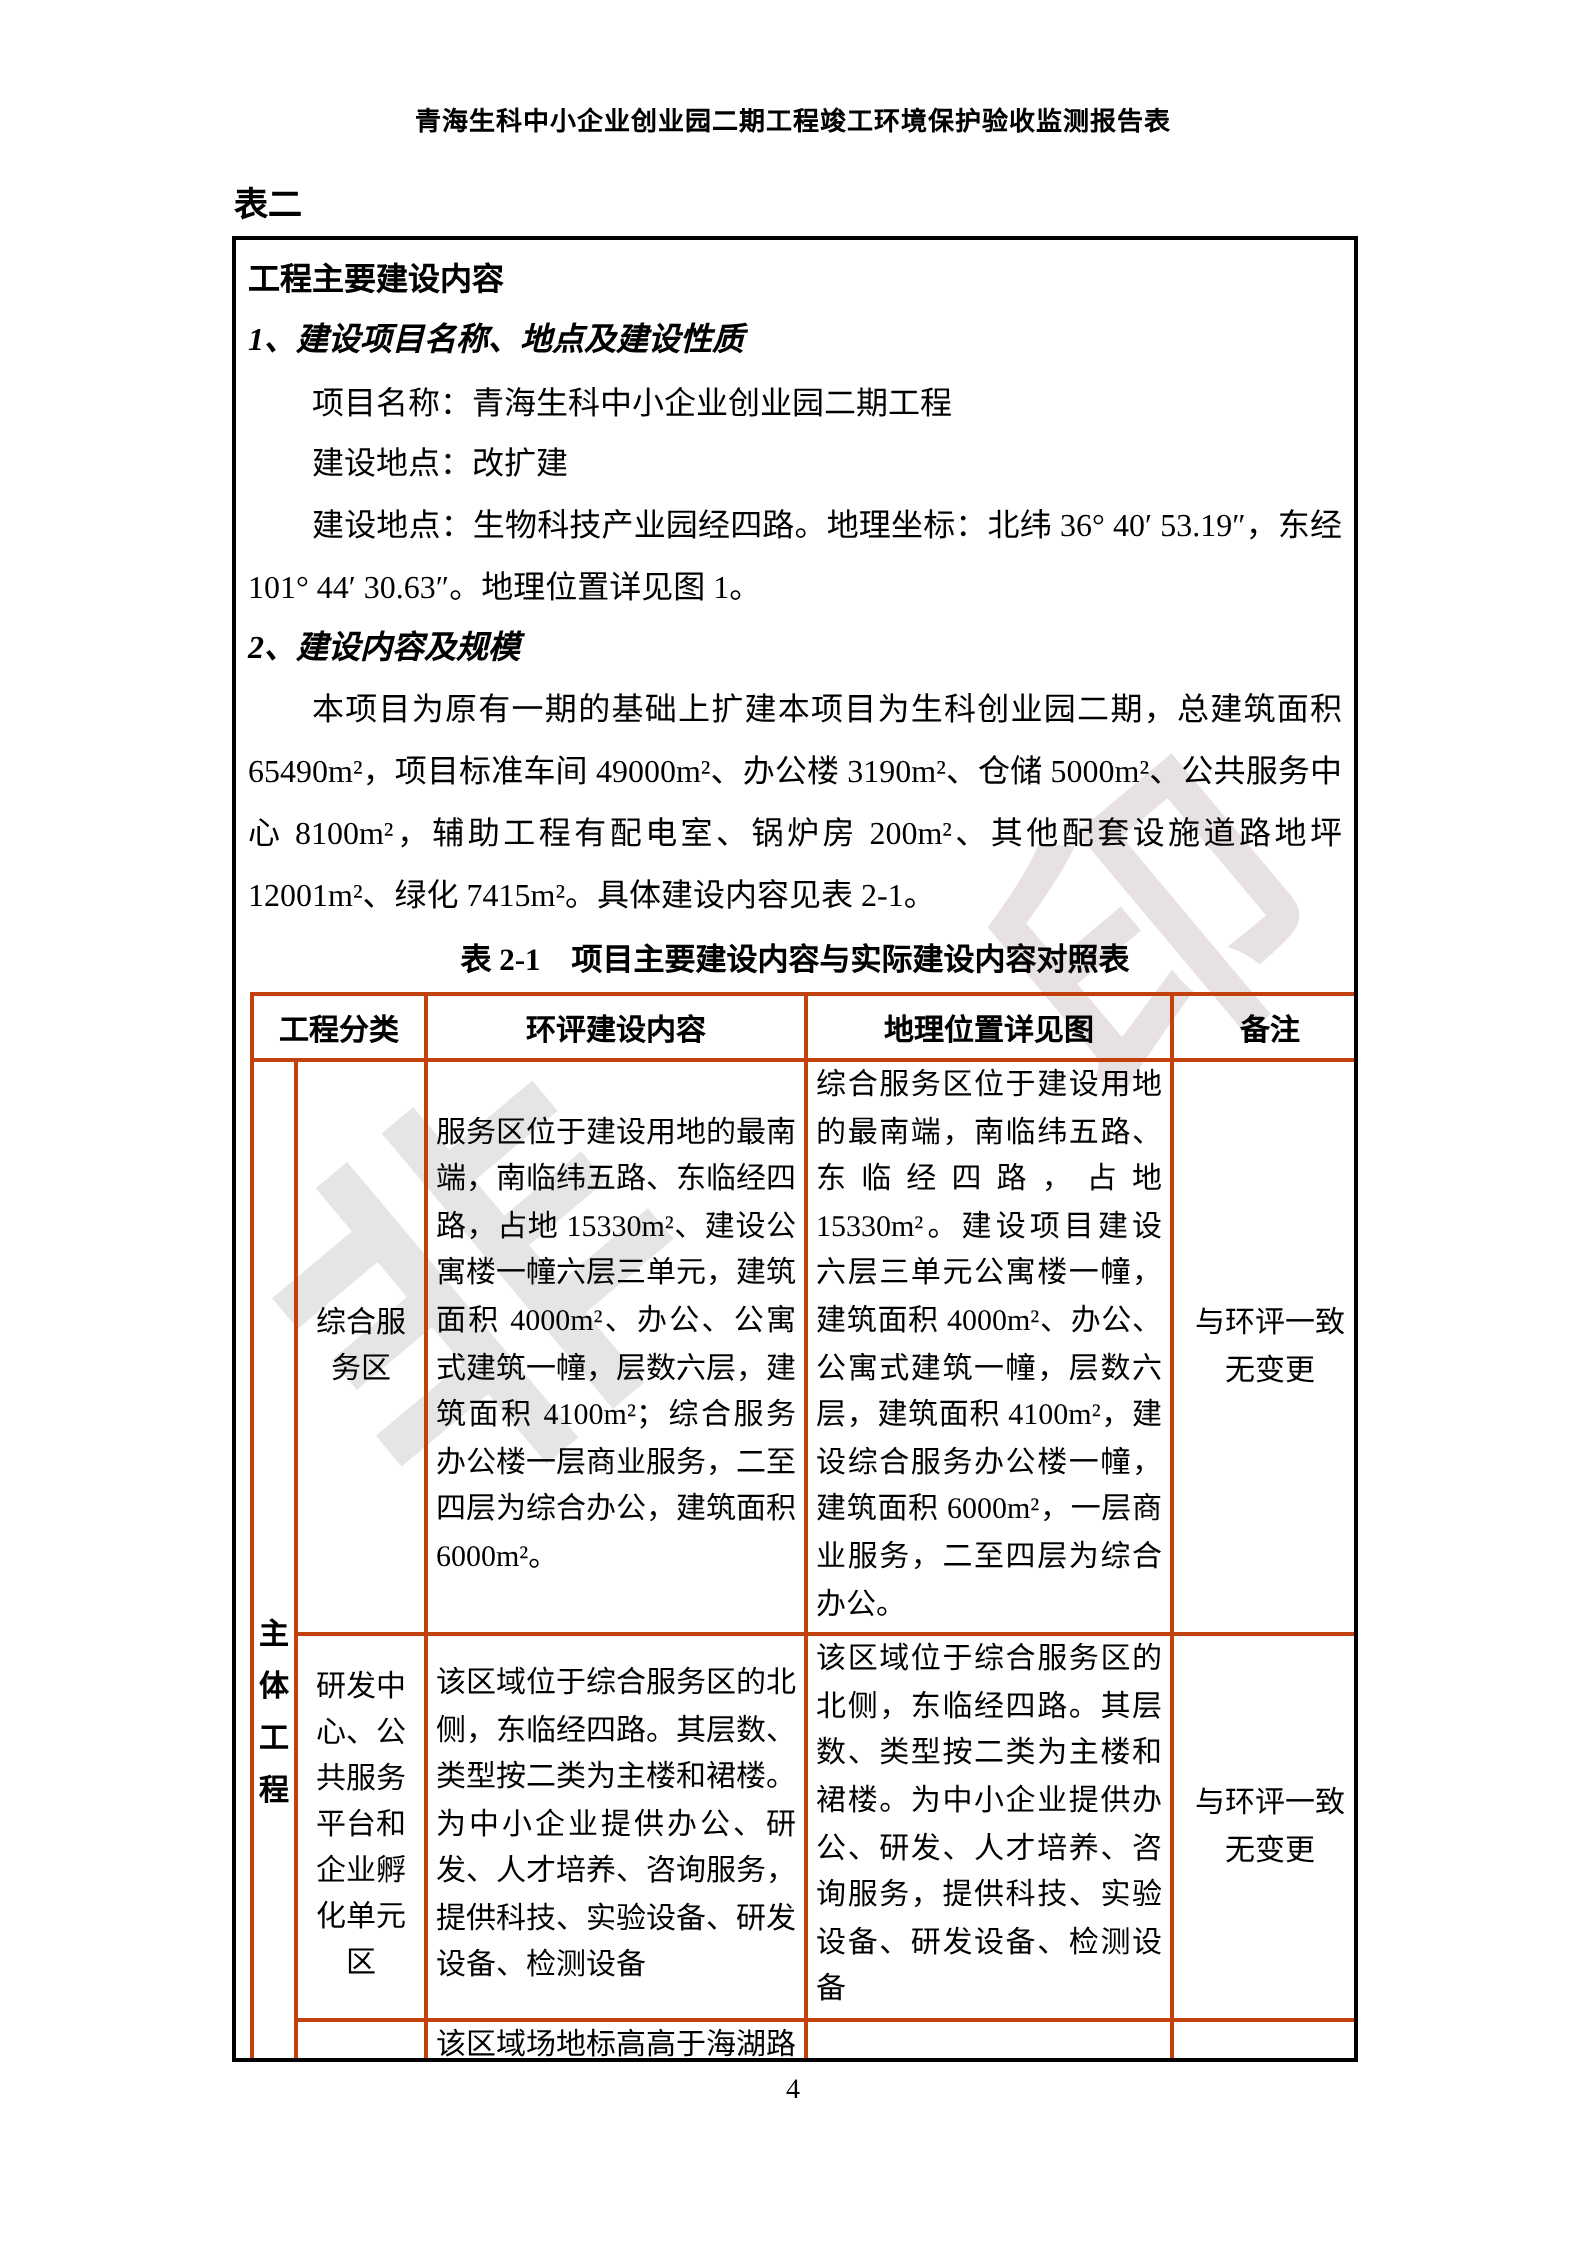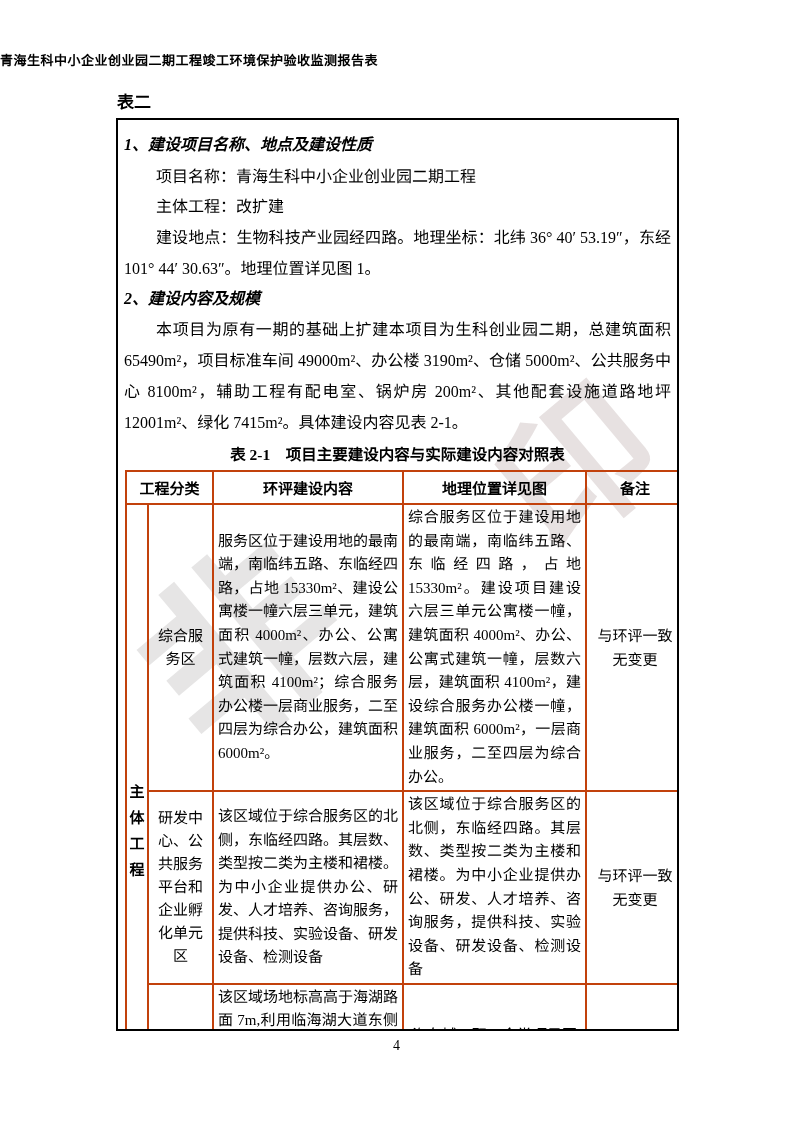--- a/index.html
+++ b/index.html
@@ -12,21 +12,21 @@
   }
   
   .watermark-layer { position:absolute; inset:0; z-index:0; pointer-events:none; }
   .wm-glyph { position:absolute; font-weight:bold; transform:rotate(-40deg); line-height:1; }
   .wm-1 { left:505px; top:395px; font-size:150px; color:rgba(198,184,184,0.42); }
   .wm-2 { left:150px; top:555px; font-size:190px; color:rgba(190,186,186,0.38); }
   
   .content-layer { position:relative; z-index:1; }
   .doc-header {
     position:absolute; top:50px; left:0; width:793px;
-    font-size:13px; font-weight:bold; letter-spacing:0.5px;
+    text-align:center; font-size:13px; font-weight:bold; letter-spacing:0.5px;
   }
   .sheet-label {
     position:absolute; top:88px; left:117px;
     font-size:17px; font-weight:bold;
   }
   .outer-box {
     position:absolute; top:118px; left:116px; width:563px; height:913px;
     border:2px solid #000; overflow:hidden;
     padding:8px 6px 0 6px;
   }
@@ -60,25 +60,26 @@
   </div>
 
   <div class="content-layer">
 
     <div class="doc-header">青海生科中小企业创业园二期工程竣工环境保护验收监测报告表</div>
 
     <div class="sheet-label">表二</div>
 
     <div class="outer-box">
 
+      <div class="h-main">工程主要建设内容</div>
 
       <div class="h-sub">1、建设项目名称、地点及建设性质</div>
 
       <div class="body-line">项目名称：青海生科中小企业创业园二期工程</div>
-      <div class="body-line">主体工程：改扩建</div>
+      <div class="body-line">建设地点：改扩建</div>
       <div class="body-par">建设地点：生物科技产业园经四路。地理坐标：北纬 36° 40′ 53.19″，东经 101° 44′ 30.63″。地理位置详见图 1。</div>
 
       <div class="h-sub" style="line-height:30px;">2、建设内容及规模</div>
 
       <div class="body-par2">本项目为原有一期的基础上扩建本项目为生科创业园二期，总建筑面积 65490m²，项目标准车间 49000m²、办公楼 3190m²、仓储 5000m²、公共服务中心 8100m²，辅助工程有配电室、锅炉房 200m²、其他配套设施道路地坪 12001m²、绿化 7415m²。具体建设内容见表 2-1。</div>
 
       <div class="tbl-caption">表 2-1　项目主要建设内容与实际建设内容对照表</div>
 
       <table class="cmp">
         <colgroup>

